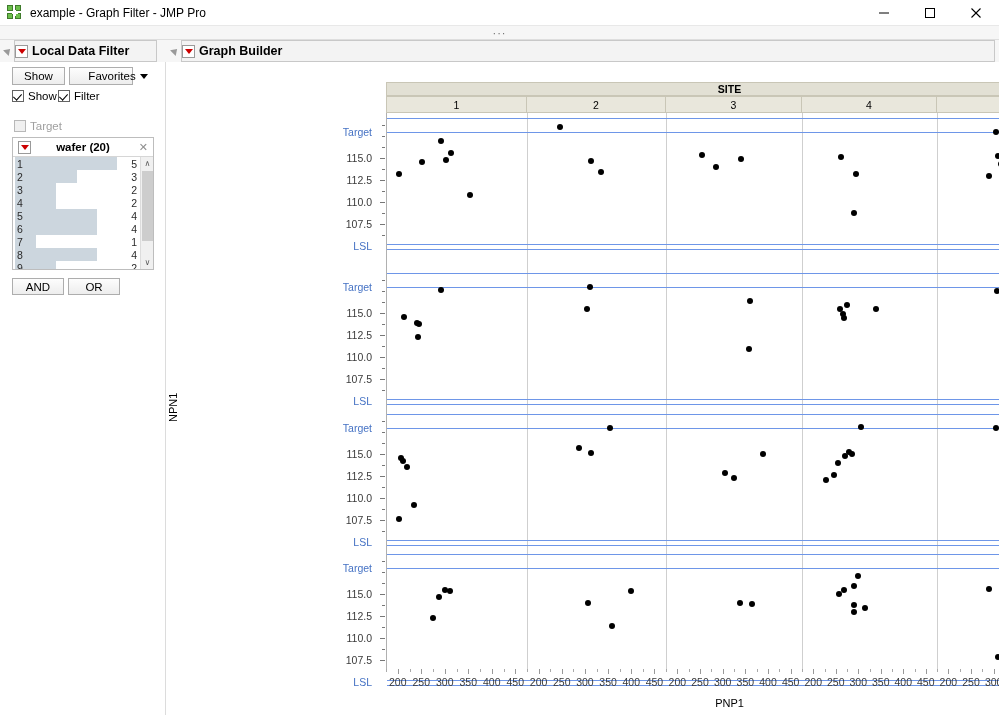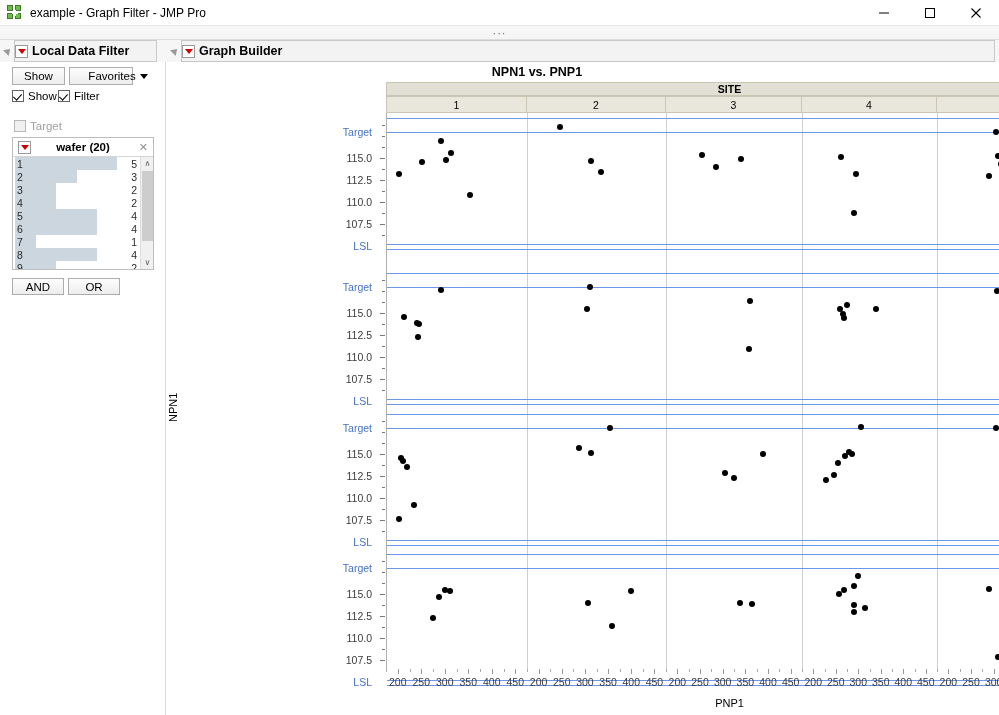--- a/index.html
+++ b/index.html
@@ -392,21 +392,20 @@
       <div id="f-thumb"></div>
       <div class="sb-arrow" style="position:absolute;bottom:0;left:0;">∨</div>
     </div>
   </div>
 
   <div class="jmp-btn" id="btn-and">AND</div>
   <div class="jmp-btn" id="btn-or">OR</div>
 </div>
 
 <div id="graph-panel">
-  <div id="chart-title">NPN1 vs. PNP1</div>
 
   <div id="legend">
     <div id="legend-dot"></div>
     <div id="legend-label">NPN1</div>
   </div>
 
   <div id="site-group-head">SITE</div>
   <div id="site-cols">
       <div class="site-col" style="width: 141px;">1</div>
       <div class="site-col" style="width: 139px;">2</div>

